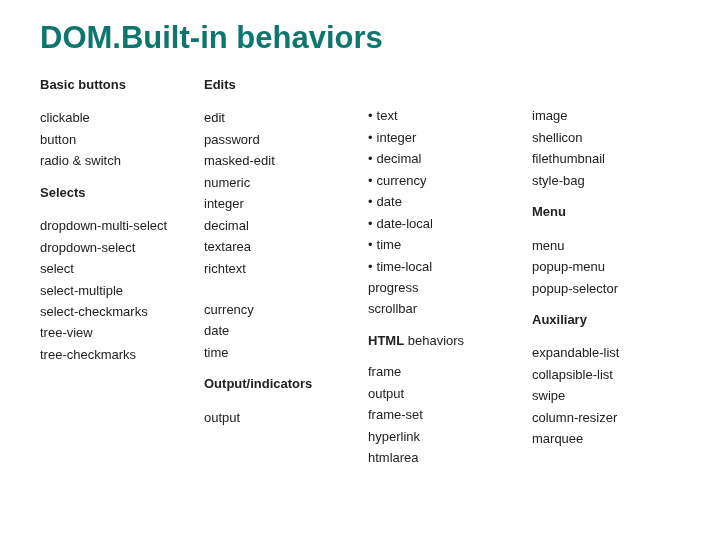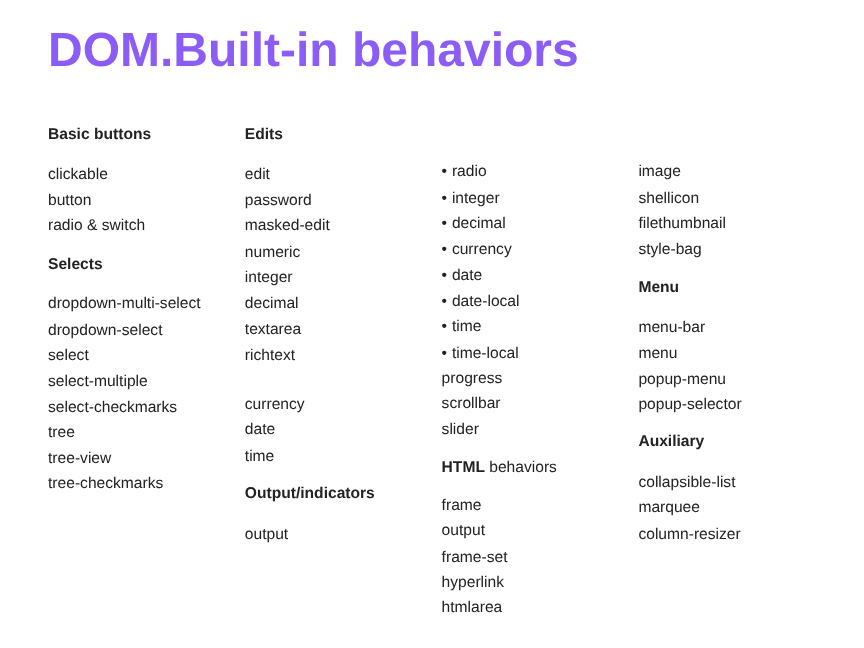--- a/index.html
+++ b/index.html
@@ -6,24 +6,24 @@
     body {
       background: #fff;
       font-family: Arial, sans-serif;
       font-size: 13px;
       color: #222;
       width: 720px;
       min-height: 540px;
       padding: 20px 40px;
     }
     h1 {
-      font-size: 40px;
+      font-size: 31px;
       font-weight: bold;
-      margin-bottom: 36px;
-      color: #8b5cf6;
+      margin-bottom: 18px;
+      color: #0f766e;
     }
     .content {
       display: flex;
       flex-direction: row;
       gap: 16px;
     }
     .col {
       flex: 1;
       padding-right: 10px;
     }
@@ -61,21 +61,20 @@
     <p>button</p>
     <p>radio &amp; switch</p>
     <div class="gap"></div>
     <p class="section-label">Selects</p>
     <div class="gap"></div>
     <p>dropdown-multi-select</p>
     <p>dropdown-select</p>
     <p>select</p>
     <p>select-multiple</p>
     <p>select-checkmarks</p>
-    <p>tree</p>
     <p>tree-view</p>
     <p>tree-checkmarks</p>
   </div>
 
   <div class="col">
     <p class="section-label">Edits</p>
     <div class="gap"></div>
     <p>edit</p>
     <p>password</p>
     <p>masked-edit</p>
@@ -93,21 +92,21 @@
     <p class="section-label">Output/indicators</p>
     <div class="gap"></div>
     <p>output</p>
   </div>
 
   <div class="col">
     <p>&nbsp;</p>
     <div class="gap"></div>
     <div class="bullet-item">
         <span class="bullet">•</span>
-        <span>radio</span>
+        <span>text</span>
       </div>
     <div class="bullet-item">
         <span class="bullet">•</span>
         <span>integer</span>
       </div>
     <div class="bullet-item">
         <span class="bullet">•</span>
         <span>decimal</span>
       </div>
     <div class="bullet-item">
@@ -125,46 +124,46 @@
     <div class="bullet-item">
         <span class="bullet">•</span>
         <span>time</span>
       </div>
     <div class="bullet-item">
         <span class="bullet">•</span>
         <span>time-local</span>
       </div>
     <p>progress</p>
     <p>scrollbar</p>
-    <p>slider</p>
     <div class="gap"></div>
     <p><strong>HTML</strong> behaviors</p>
     <div class="gap"></div>
     <p>frame</p>
     <p>output</p>
     <p>frame-set</p>
     <p>hyperlink</p>
     <p>htmlarea</p>
   </div>
 
   <div class="col">
     <p>&nbsp;</p>
     <div class="gap"></div>
     <p>image</p>
     <p>shellicon</p>
     <p>filethumbnail</p>
     <p>style-bag</p>
     <div class="gap"></div>
     <p class="section-label">Menu</p>
     <div class="gap"></div>
-    <p>menu-bar</p>
     <p>menu</p>
     <p>popup-menu</p>
     <p>popup-selector</p>
     <div class="gap"></div>
     <p class="section-label">Auxiliary</p>
     <div class="gap"></div>
+    <p>expandable-list</p>
     <p>collapsible-list</p>
+    <p>swipe</p>
+    <p>column-resizer</p>
     <p>marquee</p>
-    <p>column-resizer</p>
   </div>
 
 </div>
 
 </body></html>

